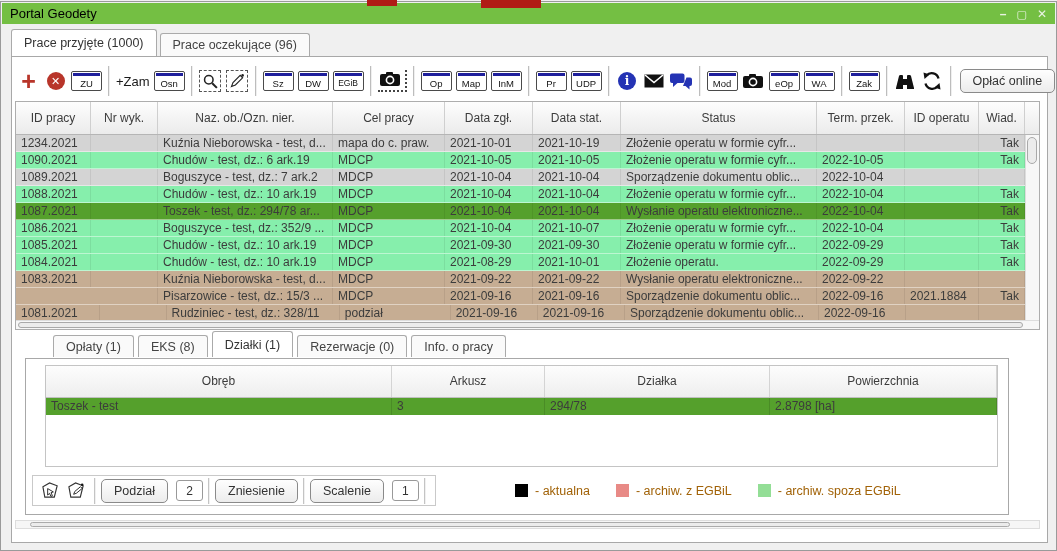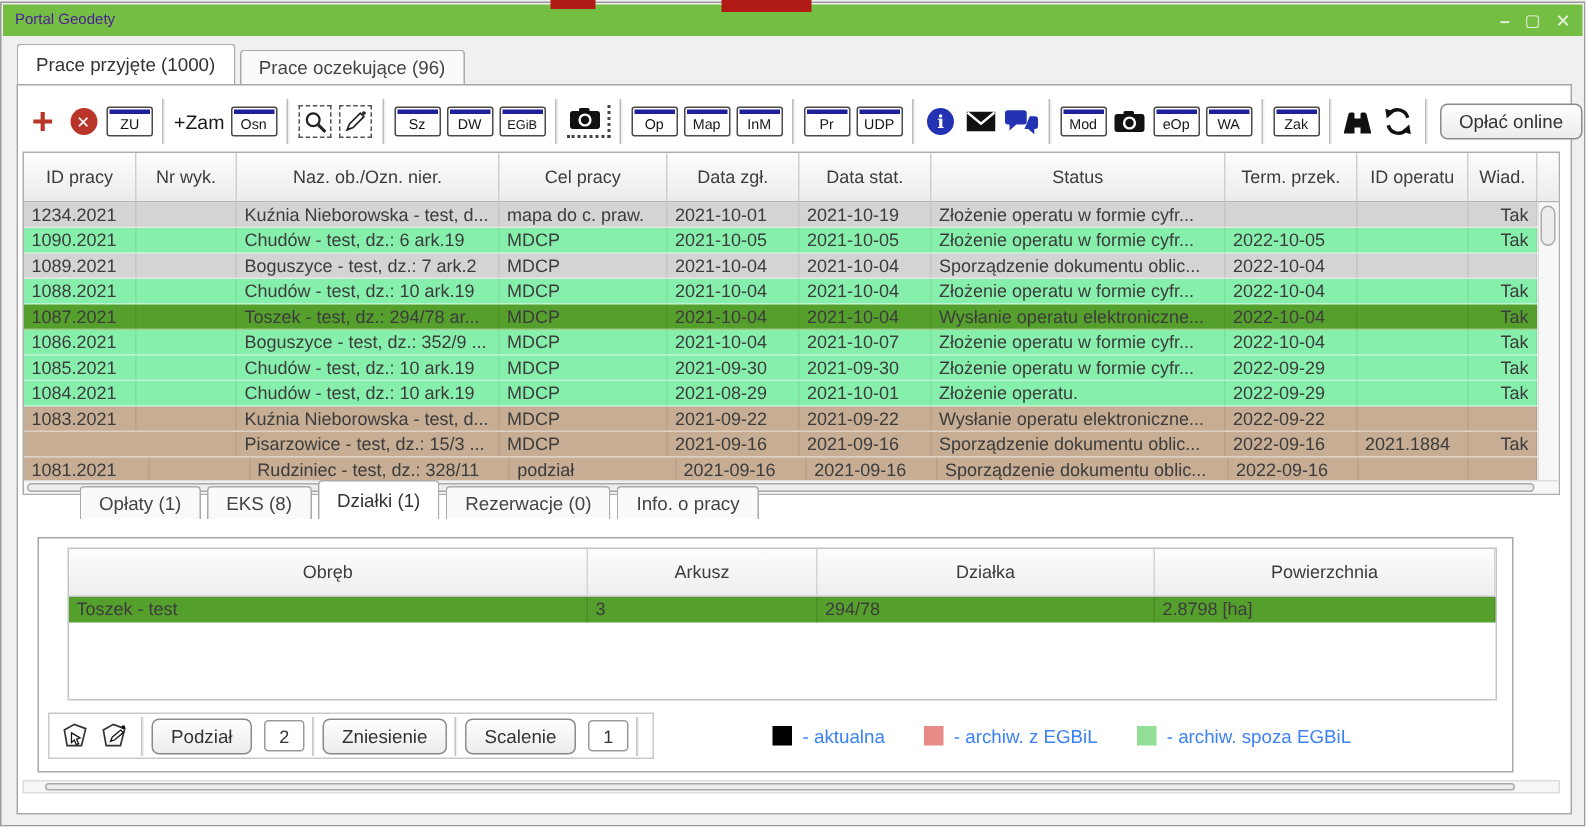--- a/index.html
+++ b/index.html
@@ -1,21 +1,21 @@
 <!DOCTYPE html>
 <html><head>
 <meta charset="utf-8">
 <style>
   html,body{margin:0;padding:0;background:#e8e8e8;font-family:"Liberation Sans","DejaVu Sans",sans-serif;}
   *{box-sizing:border-box;}
   #stage{position:relative;width:1057px;height:551px;background:#f0f0f0;overflow:hidden;}
   
   .win{position:absolute;left:0;top:1px;width:1057px;height:550px;border:1px solid #9a9a9a;background:#f0f0f0;}
   .titlebar{position:absolute;left:1px;top:1px;right:1px;height:21px;background:#74bf43;display:flex;align-items:center;padding:0 8px;}
-  .title{font-size:10px;color:#4c1d95;}
+  .title{font-size:13px;color:#000000;}
   .wincontrols{margin-left:auto;display:flex;gap:10px;align-items:center;}
   .wbtn{color:#e9f3e2;font-size:12px;line-height:12px;cursor:pointer;font-weight:bold;}
   .artifact{position:absolute;background:#b01b15;z-index:6;}
   
   .tabbar{position:absolute;left:10px;top:28px;height:26px;display:flex;align-items:flex-end;z-index:2;}
   .tab{border:1px solid #aaa;border-bottom:none;background:#fafafa;color:#444;font-size:12.5px;
        padding:4px 12px 4px 12px;margin-right:3px;border-radius:3px 3px 0 0;cursor:pointer;height:23px;}
   .tab.active{background:#fff;height:27px;padding-top:6px;color:#333;position:relative;z-index:3;}
   .tabpage{position:absolute;left:10px;top:54px;width:1037px;height:487px;background:#fff;border:1px solid #a8a8a8;}
   
@@ -45,41 +45,41 @@
   .row-white{background:#86efac;}
   .row-gray{background:#d4d4d4;}
   .row-tan{background:#c6ad93;}
   .row-selected{background:#55a02c;color:#1c1c1c;}
   .center{text-align:right;}
   .vscroll{position:absolute;right:0;top:33px;width:14px;height:185px;background:#f7f7f7;border-left:1px solid #ddd;}
   .vthumb{position:absolute;left:1px;top:2px;width:10px;height:27px;border-radius:5px;background:#ececec;border:1px solid #a9a9a9;}
   .hscroll{position:absolute;left:0;bottom:0;width:1023px;height:9px;background:#f7f7f7;border-top:1px solid #ddd;}
   .hthumb{position:absolute;left:2px;top:1px;width:1005px;height:6px;border-radius:3px;background:#ececec;border:1px solid #a9a9a9;}
   
-  .dtabbar{position:absolute;left:24px;top:318px;height:26px;display:flex;align-items:flex-end;z-index:2;padding-left:28px;}
+  .dtabbar{position:absolute;left:24px;top:329px;height:26px;display:flex;align-items:flex-end;z-index:2;padding-left:28px;}
   .dtab{border:1px solid #aaa;border-bottom:none;background:#fafafa;color:#444;font-size:12.5px;
         padding:4px 12px;margin-right:4px;border-radius:3px 3px 0 0;cursor:pointer;height:22px;}
   .dtab.active{background:#fff;height:26px;padding-top:6px;color:#333;}
   .dpanel{position:absolute;left:24px;top:356px;width:984px;height:157px;background:#fff;border:1px solid #a8a8a8;}
   .dtable{position:absolute;left:19px;top:6px;width:953px;height:102px;border:1px solid #c4c4c4;background:#fff;}
   .dhdr{display:flex;height:32px;background:linear-gradient(#fdfdfd,#eeeeee);border-bottom:1px solid #c0c0c0;}
   .dhead{line-height:31px;text-align:center;border-right:1px solid #d4d4d4;font-size:12px;color:#3c3c3c;}
   .drow{display:flex;height:17px;line-height:17px;}
   .drow-selected{background:#55a02c;color:#fff;}
   .drow .gcell{border-right:1px solid rgba(0,0,0,.12);}
   .dfooter{position:absolute;left:6px;top:116px;height:31px;display:flex;align-items:center;}
   .fbox{display:flex;align-items:center;height:31px;border:1px solid #c9c9c9;background:#fff;padding:0 4px;}
   .fibtn{width:26px;height:24px;display:flex;align-items:center;justify-content:center;cursor:pointer;}
   .fsep{width:2px;height:26px;border-left:1px solid #c4c4c4;border-right:1px solid #f0f0f0;margin:0 5px;}
   .countbox{width:27px;height:21px;border:1px solid #999;border-radius:3px;background:#fff;font-size:12px;color:#333;
             display:flex;align-items:center;justify-content:center;margin-left:8px;}
   .legend{position:absolute;left:489px;top:116px;height:31px;display:flex;align-items:center;gap:26px;}
   .legend-item{display:flex;align-items:center;gap:7px;}
   .legend-swatch{width:13px;height:13px;display:inline-block;}
-  .legend-label{font-size:12.5px;color:#3b82f6;}
+  .legend-label{font-size:12.5px;color:#a16207;}
   .bscroll{position:absolute;left:14px;top:518px;width:1025px;height:9px;background:#f6f6f6;border:1px solid #ddd;}
   .bthumb{position:absolute;left:14px;top:1px;width:980px;height:5px;border-radius:3px;background:#ececec;border:1px solid #ababab;}
   svg{display:block;}
 </style>
 </head>
 <body>
 
 <div id="stage">
   <div class="artifact" style="left:367px;top:0;width:30px;height:6px;"></div>
   <div class="artifact" style="left:481px;top:0;width:60px;height:8px;"></div>

